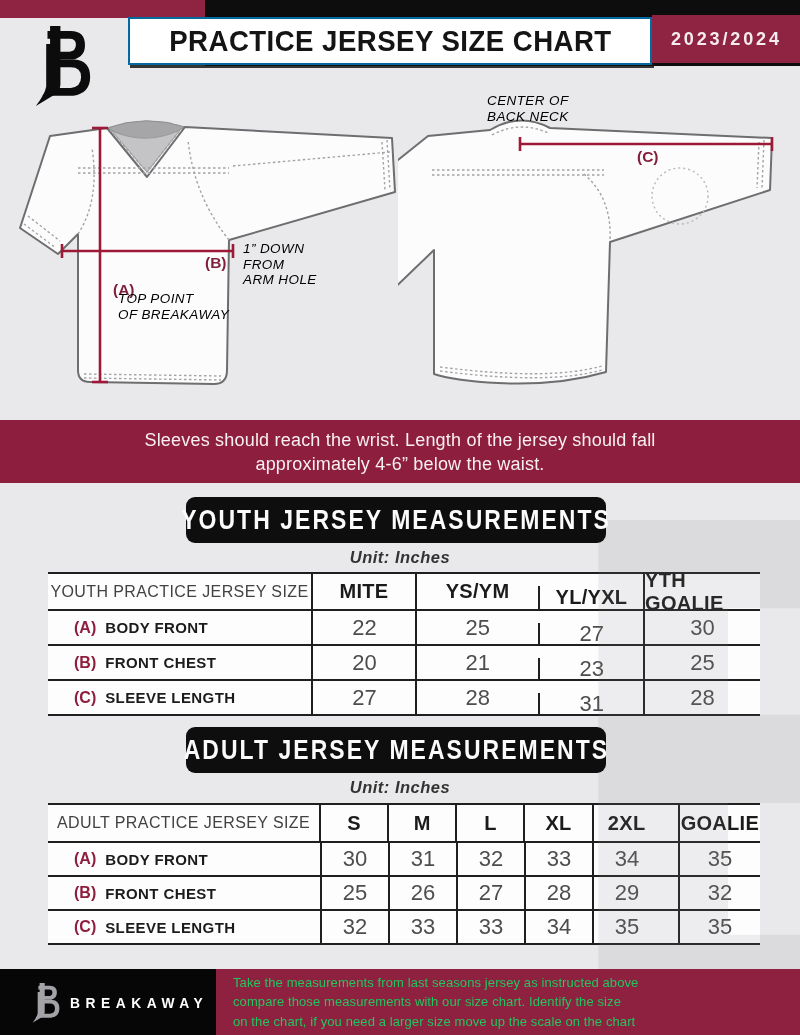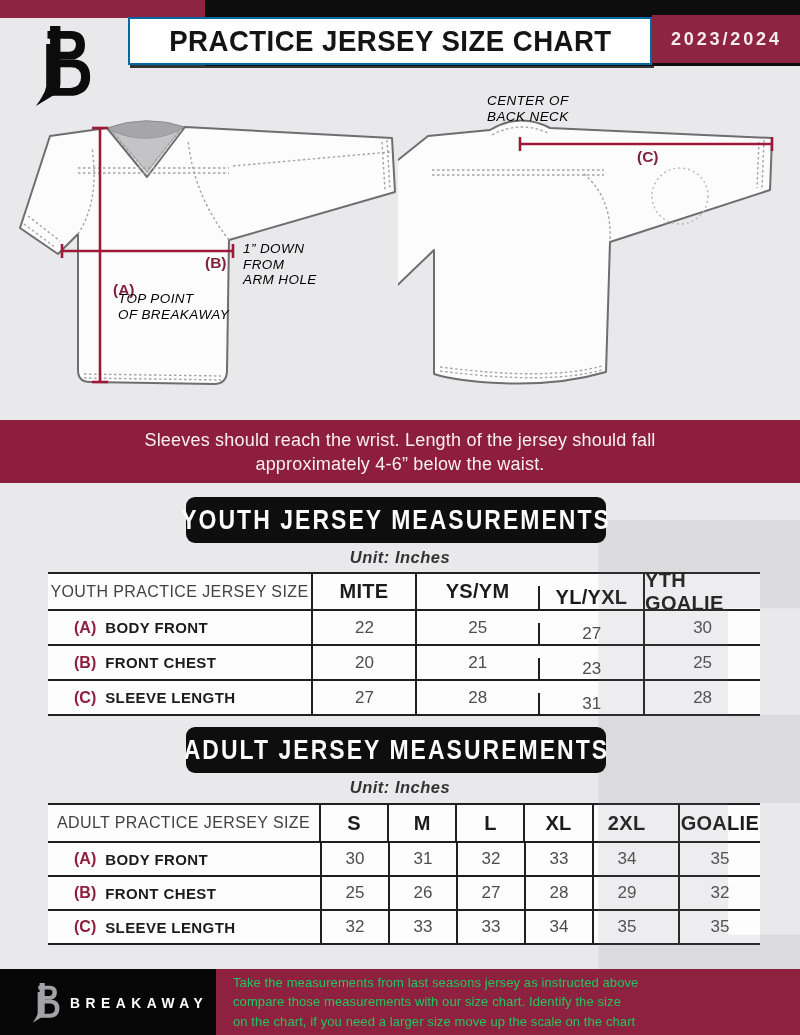--- a/index.html
+++ b/index.html
@@ -57,21 +57,21 @@
   .adult-table .tr.thead{height:40px;}
   .td{display:flex;align-items:center;justify-content:center;box-sizing:border-box;}
   .vline{border-left:2px solid #1f1f1f;}
   .yc0{width:270px;} .yc1{width:107px;} .yc2{width:126px;} .yc3{width:108px;margin-top:12px;} .yc4{width:120px;}
   .ac0{width:287px;} .acS{width:72px;} .acG{width:87px;margin-left:18px;}
   .col-head{font-weight:700;font-size:20px;color:#1b1b1b;letter-spacing:.3px;}
   .size-label{font-size:16px;color:#424242;letter-spacing:.4px;}
   .row-label{justify-content:flex-start;padding-left:26px;}
   .row-key{font-weight:700;font-size:16px;color:#8E1E3E;margin-right:9px;}
   .row-name{font-weight:700;font-size:15px;color:#1b1b1b;letter-spacing:.4px;}
-  .val{font-size:17px;color:#4d4d4d;}
+  .val{font-size:22px;color:#4d4d4d;}
 
   
   .watermark{position:absolute;left:535px;top:440px;font-family:"DejaVu Sans",sans-serif;
              font-weight:700;font-size:690px;line-height:1;color:rgba(128,128,140,.13);
              z-index:4;pointer-events:none;}
 
   
   .footer{position:absolute;left:0;top:969px;width:800px;height:66px;z-index:10;display:flex;}
   .footer-black{width:216px;height:66px;background:#060606;display:flex;align-items:center;}
   .footer-logo{width:32px;height:44px;margin-left:30px;flex:none;}

